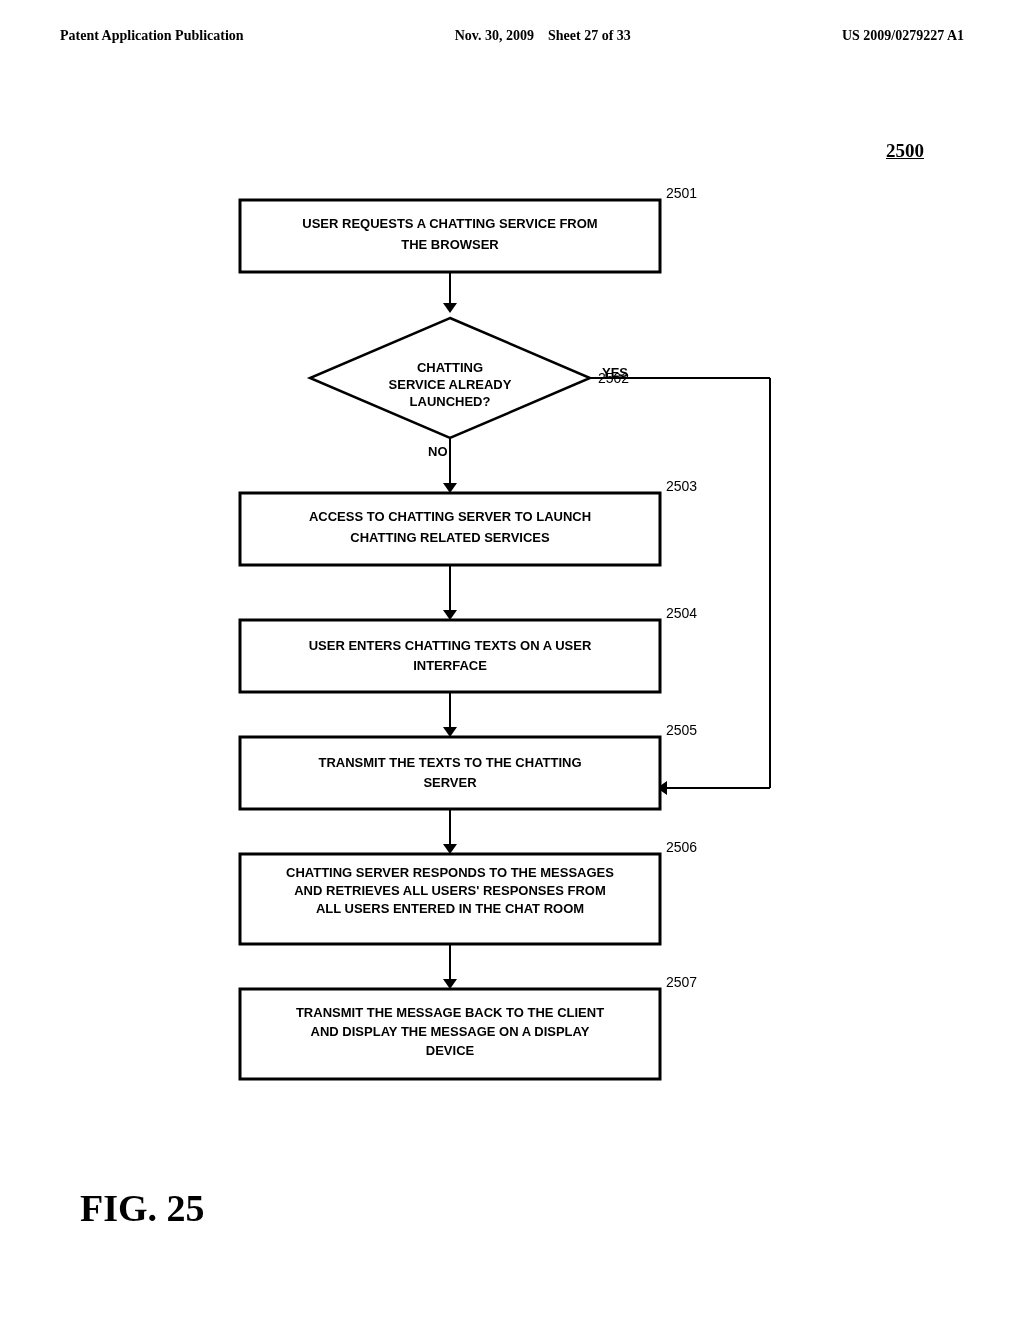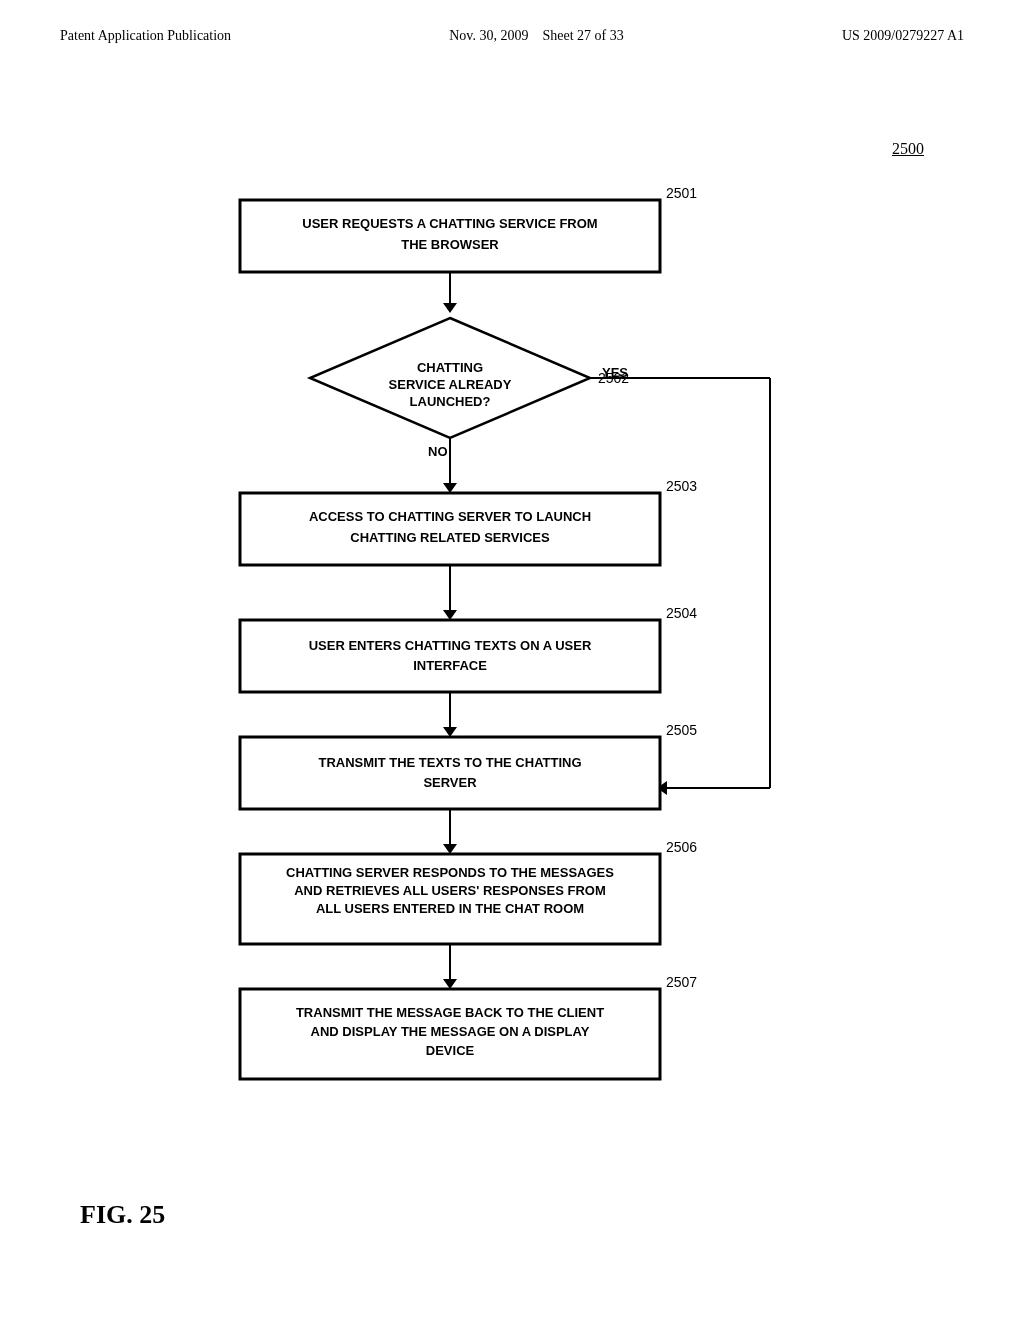--- a/index.html
+++ b/index.html
@@ -12,38 +12,39 @@
       color: #000;
     }
 
     
     .header {
       display: flex;
       justify-content: space-between;
       align-items: baseline;
       padding: 28px 60px 10px 60px;
       font-size: 14px;
+      font-weight: bold;
     }
 
     
     .fig-number-top {
       position: absolute;
       top: 140px;
       right: 100px;
-      font-size: 16px;
-      font-weight: normal;
+      font-size: 19px;
+      font-weight: bold;
       text-decoration: underline;
     }
 
     
     .fig-caption {
       position: absolute;
       bottom: 90px;
       left: 80px;
-      font-size: 26px;
+      font-size: 38px;
       font-weight: bold;
     }
 
     
     .flowchart-svg {
       position: absolute;
       top: 170px;
       left: 80px;
       width: 860px;
     }

